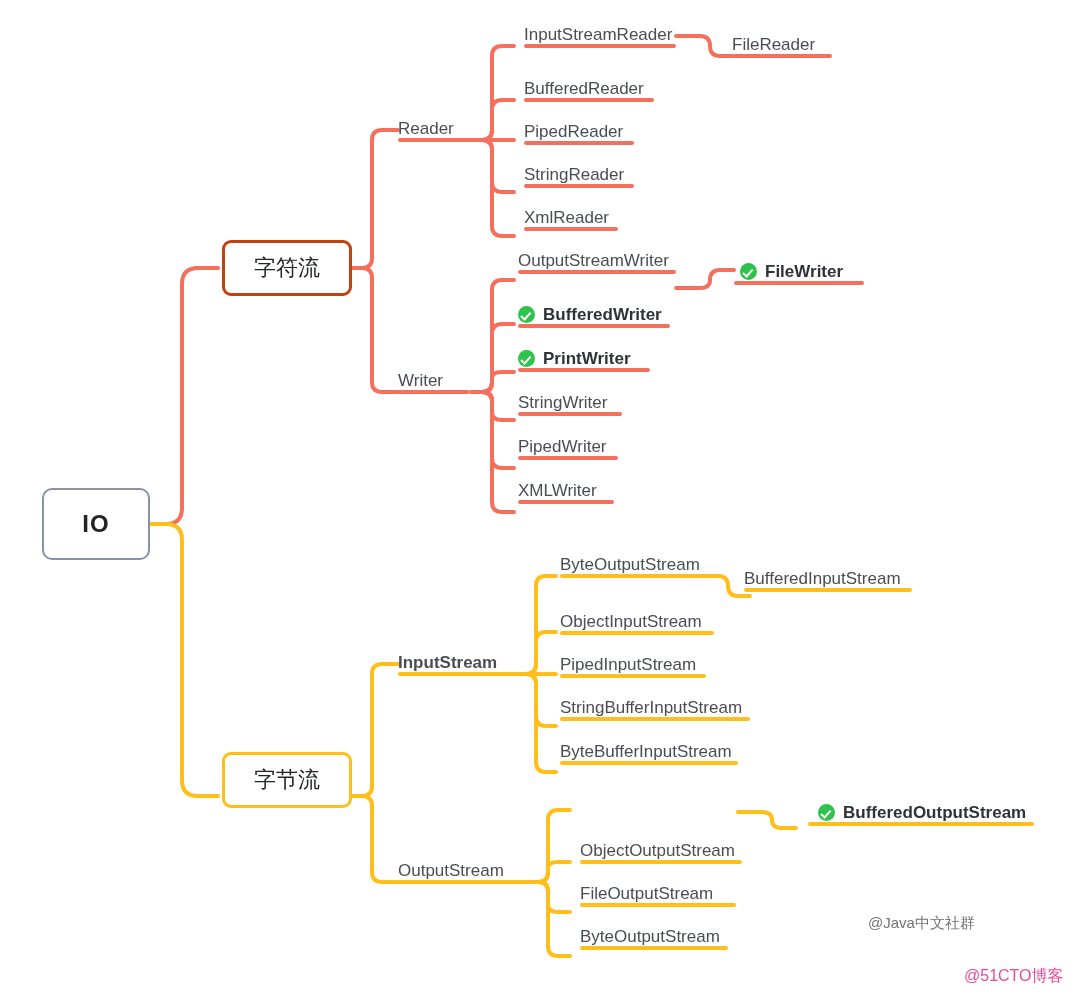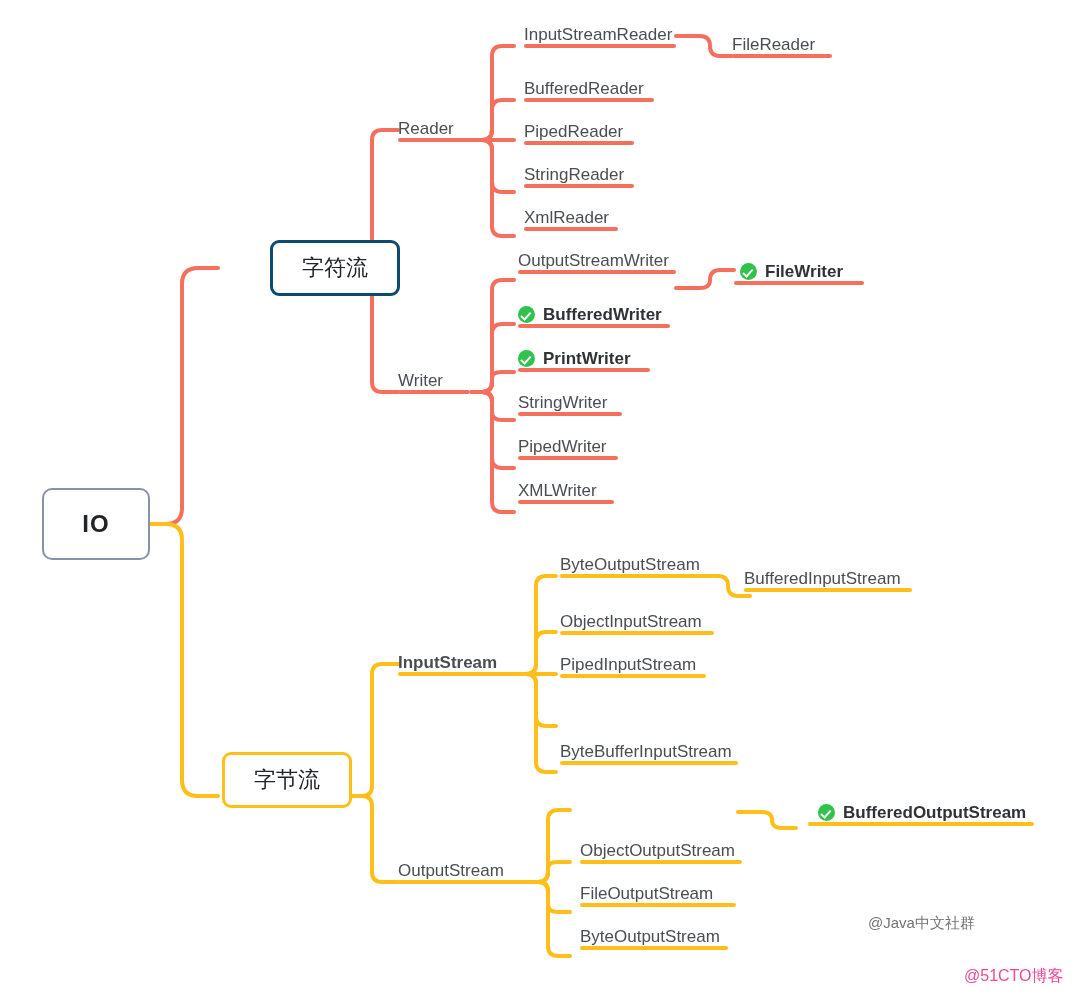--- a/index.html
+++ b/index.html
@@ -41,21 +41,21 @@
   .root-box {
     border: 2.5px solid #8693a6;
     font-size: 24px;
     letter-spacing: 1px;
   }
   .branch-box {
     border-radius: 9px;
     font-size: 22px;
     font-weight: 500;
   }
-  .branch-coral { border: 3px solid #0c4a6e; margin-left: 48px; }
+  .branch-coral { border: 3px solid #c2410c; }
   .branch-orange { border: 3px solid #ffbe1a; }
 
   
   .leaf {
     position: absolute;
     box-sizing: border-box;
     display: flex;
     align-items: flex-end;
     white-space: nowrap;
     padding-bottom: 3px;
@@ -281,20 +281,24 @@
   <div class="leaf" style="left:560px; top:605px; width:154px; height:30px;">
     <span class="txt">ObjectInputStream</span>
     <span class="rule rule-orange" style="width:154px;"></span>
   </div>
 
   <div class="leaf" style="left:560px; top:648px; width:146px; height:30px;">
     <span class="txt">PipedInputStream</span>
     <span class="rule rule-orange" style="width:146px;"></span>
   </div>
 
+  <div class="leaf" style="left:560px; top:691px; width:190px; height:30px;">
+    <span class="txt">StringBufferInputStream</span>
+    <span class="rule rule-orange" style="width:190px;"></span>
+  </div>
 
   <div class="leaf" style="left:560px; top:735px; width:178px; height:30px;">
     <span class="txt">ByteBufferInputStream</span>
     <span class="rule rule-orange" style="width:178px;"></span>
   </div>
 
   <div class="leaf bold" style="left:818px; top:796px; width:216px; height:30px;">
     <span class="check"></span>
     <span class="txt">BufferedOutputStream</span>
     <span class="rule rule-orange" style="width:226px; left:-10px;"></span>

